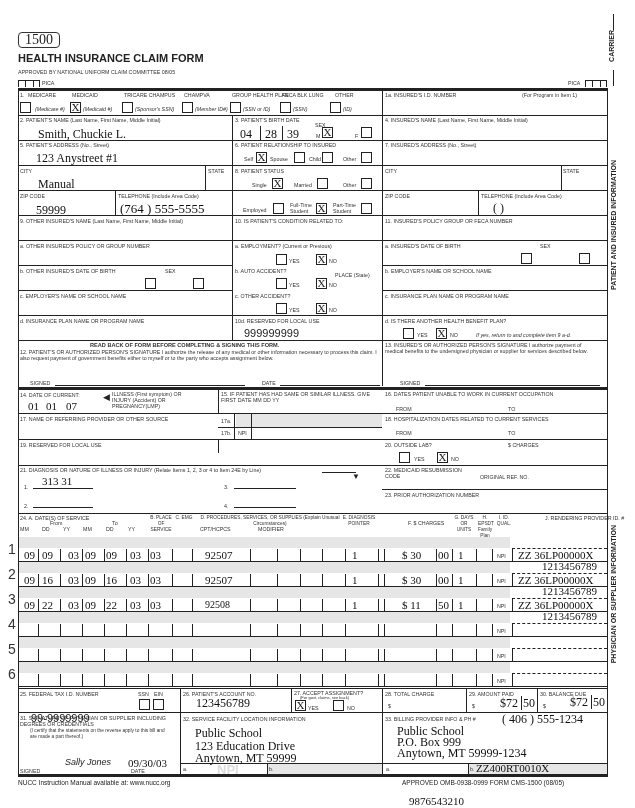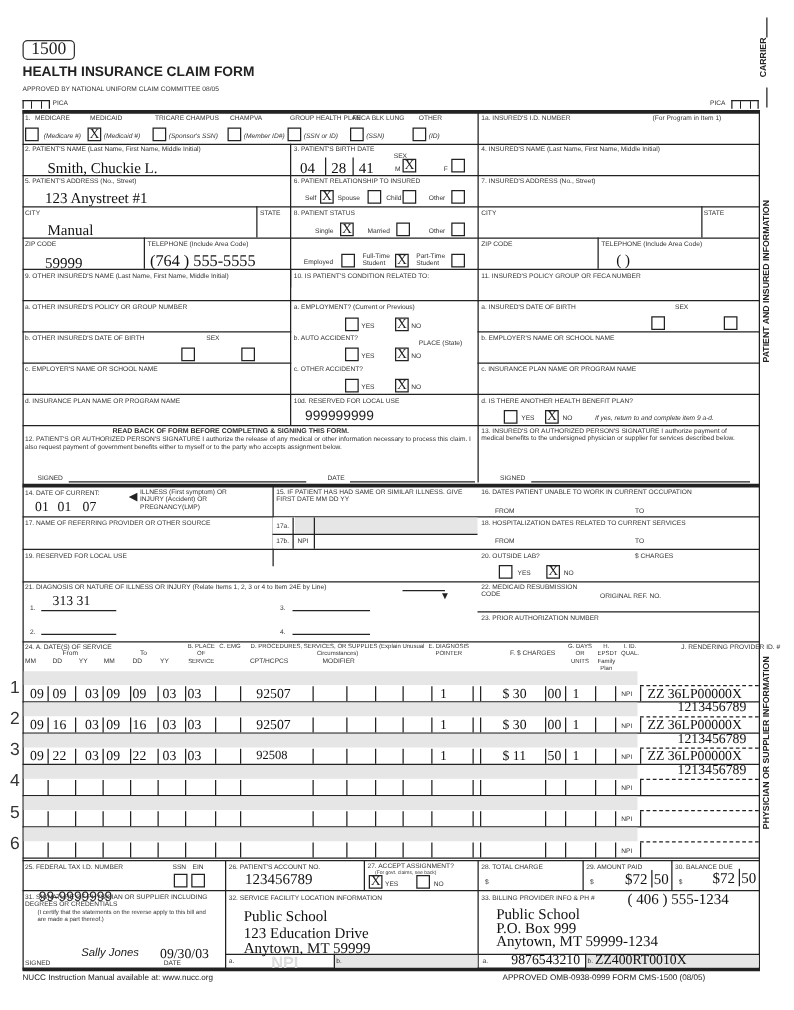--- a/index.html
+++ b/index.html
@@ -69,21 +69,21 @@
 
 <div class="lbl" style="left:20px;top:117px;">2. PATIENT'S NAME (Last Name, First Name, Middle Initial)</div>
 <div class="val" style="left:38px;top:128px;">Smith, Chuckie L.</div>
 <div class="vl" style="left:232px;top:115px;height:115px;"></div>
 <div class="lbl" style="left:235px;top:117px;">3. PATIENT'S BIRTH DATE</div>
 <div class="lbl" style="left:315px;top:122px;">SEX</div>
 <div class="val" style="left:240px;top:128px;">04</div>
 <div class="vl" style="left:260px;top:126px;height:14px;"></div>
 <div class="val" style="left:265px;top:128px;">28</div>
 <div class="vl" style="left:282px;top:126px;height:14px;"></div>
-<div class="val" style="left:287px;top:128px;">41</div>
+<div class="val" style="left:287px;top:128px;">39</div>
 <div class="lbl" style="left:316px;top:133px;">M</div>
 <div class="cb" style="left:322px;top:127px;">X</div>
 <div class="lbl" style="left:355px;top:133px;">F</div>
 <div class="cb" style="left:361px;top:127px;"></div>
 <div class="lbl" style="left:385px;top:117px;">4. INSURED'S NAME (Last Name, First Name, Middle Initial)</div>
 <div class="hl" style="left:18px;top:140px;width:590px;"></div>
 
 <div class="lbl" style="left:20px;top:142px;">5. PATIENT'S ADDRESS (No., Street)</div>
 <div class="val" style="left:36px;top:152px;">123 Anystreet #1</div>
 <div class="lbl" style="left:235px;top:142px;">6. PATIENT RELATIONSHIP TO INSURED</div>
@@ -519,20 +519,20 @@
 <div class="vl" style="left:267px;top:763px;height:12px;"></div>
 <div class="lbl" style="left:269px;top:766px;">b.</div>
 
 <div class="lbl" style="left:385px;top:716px;">33. BILLING PROVIDER INFO &amp; PH #</div>
 <div class="val" style="left:502px;top:713px;">( 406 ) 555-1234</div>
 <div class="val" style="left:397px;top:725px;">Public School</div>
 <div class="val" style="left:397px;top:736px;">P.O. Box 999</div>
 <div class="val" style="left:397px;top:747px;">Anytown, MT  59999-1234</div>
 <div class="hl" style="left:382px;top:763px;width:226px;"></div>
 <div class="lbl" style="left:386px;top:766px;">a.</div>
-<div class="val" style="left:409px;top:762px;font-size:11px;">9876543210</div>
+<div class="val" style="left:409px;top:795px;font-size:11px;">9876543210</div>
 <div class="shade" style="left:468px;top:764px;width:139px;height:10px;"></div>
 <div class="vl" style="left:468px;top:763px;height:12px;"></div>
 <div class="lbl" style="left:470px;top:766px;">b.</div>
 <div class="val" style="left:476px;top:762px;font-size:11px;">ZZ400RT0010X</div>
 
 <div class="abs" style="left:18px;top:779px;font-size:6.5px;">NUCC Instruction Manual available at: www.nucc.org</div>
 <div class="abs" style="left:402px;top:779px;font-size:6.5px;">APPROVED OMB-0938-0999 FORM CMS-1500 (08/05)</div>
 
 </body></html>

